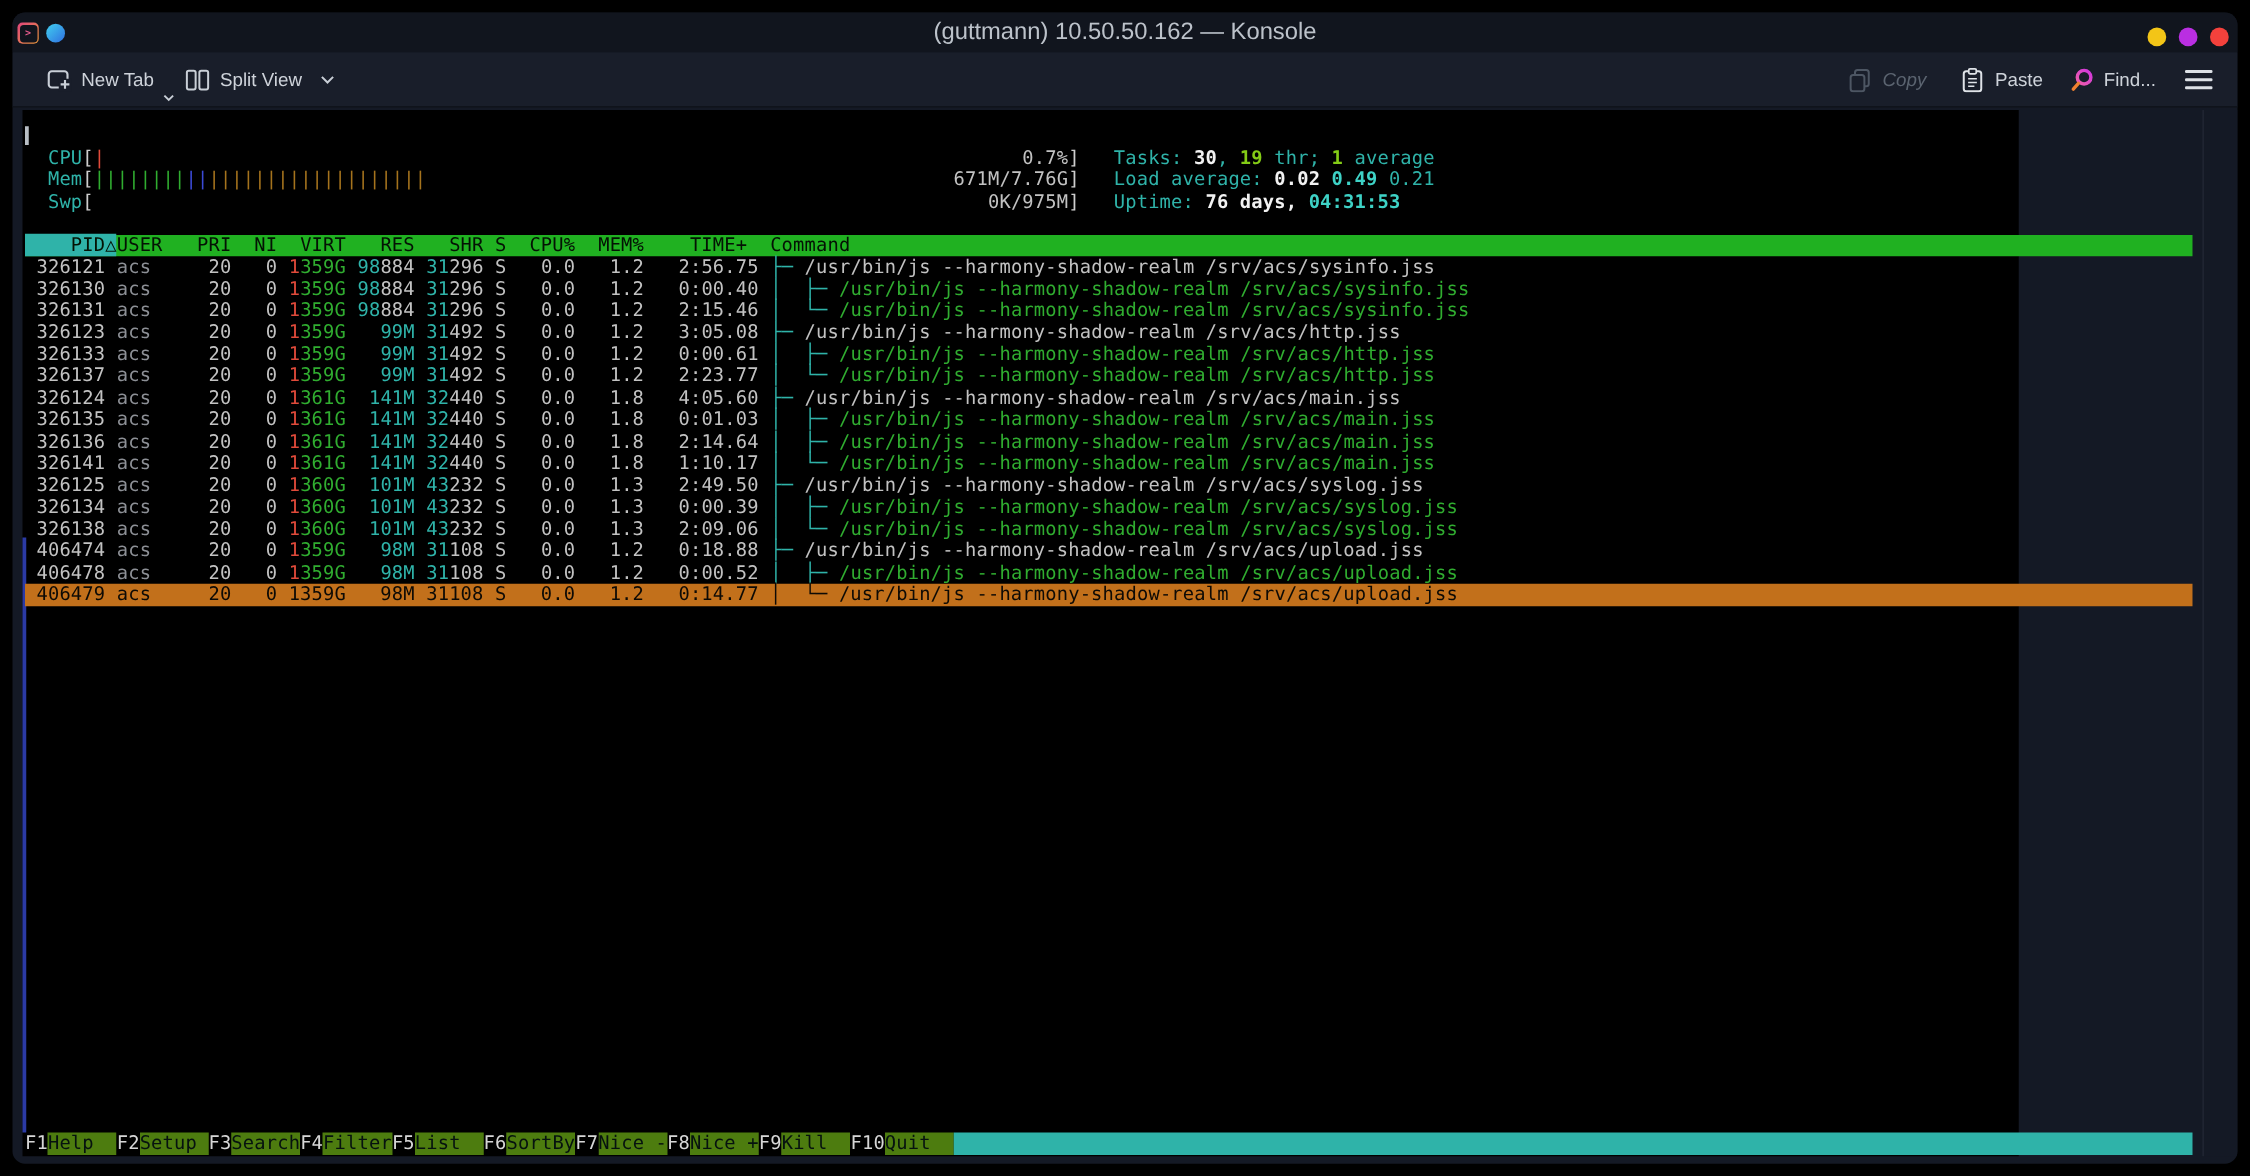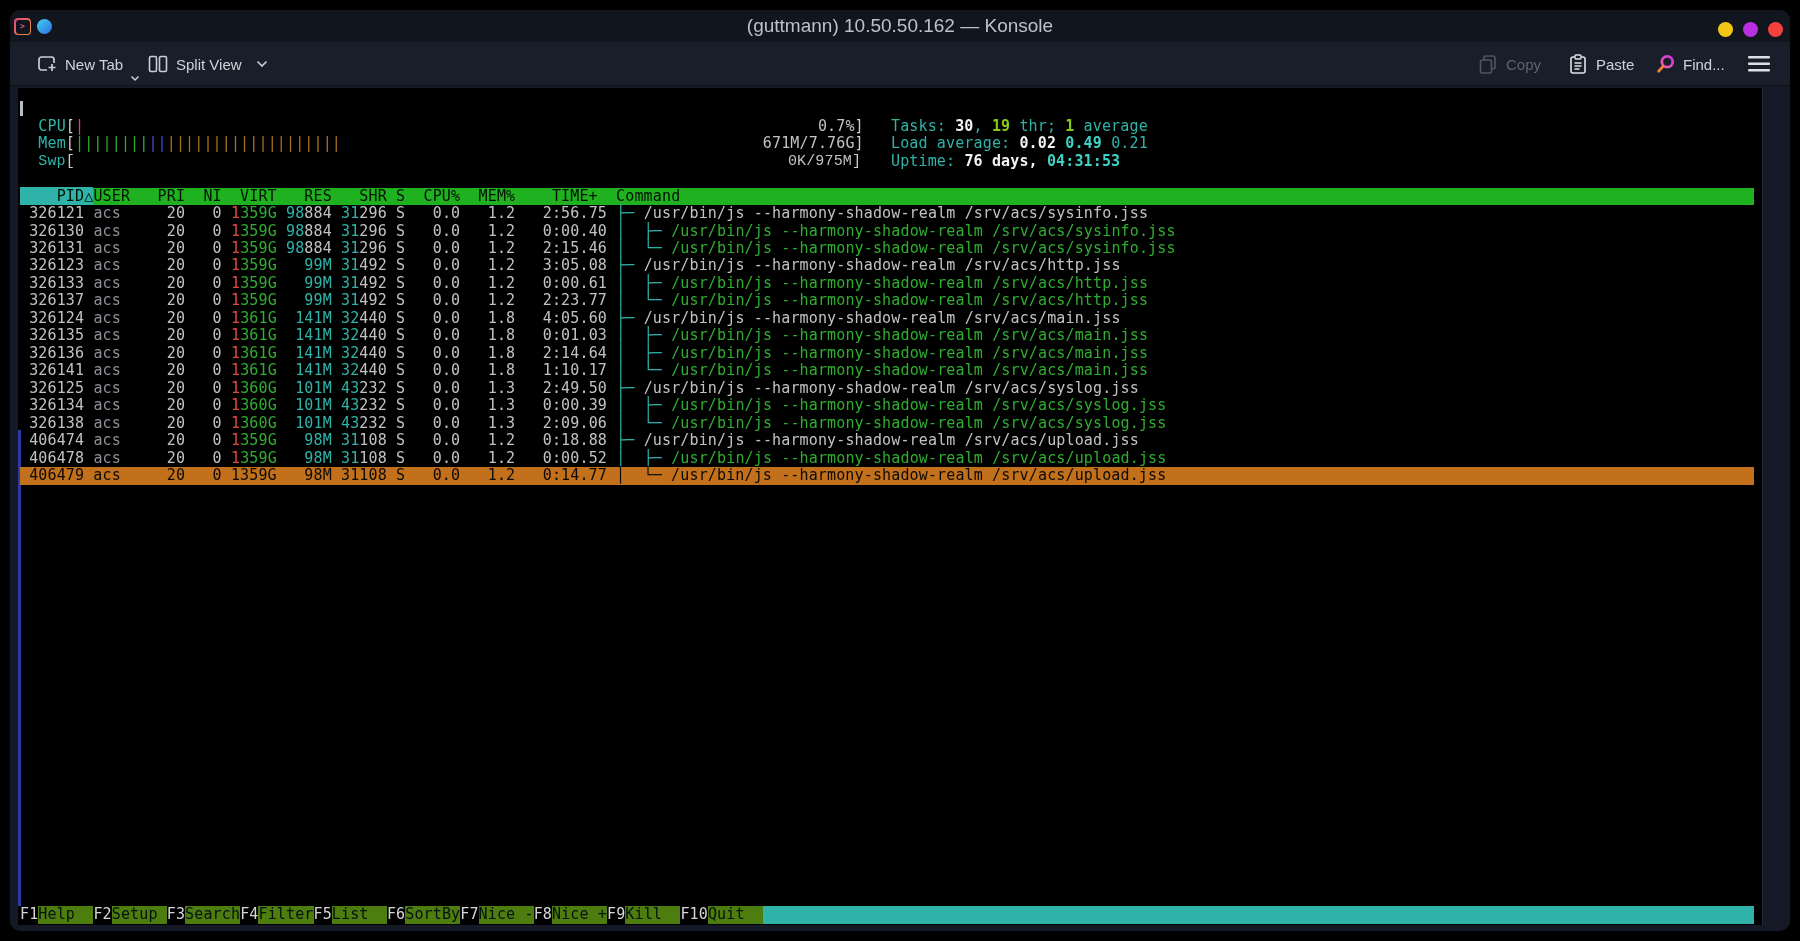--- a/index.html
+++ b/index.html
@@ -13,21 +13,21 @@
   #tab-dot{position:absolute;left:27px;top:9px;width:15px;height:15px;border-radius:50%;background:linear-gradient(135deg,#41d0f0,#2f6fe0);}
   #title-text{position:absolute;left:0;top:0;width:1780px;height:32px;line-height:32px;text-align:center;color:#bcc2ca;font-size:19px;}
   .tl{position:absolute;top:12px;width:15px;height:15px;border-radius:50%;}
   
   #toolbar{position:absolute;left:0;top:32px;width:1780px;height:44px;background:#191e2a;border-bottom:1px solid #0d1117;}
   .tbtn{position:absolute;top:0;height:44px;display:flex;align-items:center;gap:8px;color:#ced3da;font-size:15px;}
   .tbtn.disabled{color:#5b6470;}
   .icon16{width:20px;height:20px;flex:0 0 auto;}
   .chev{display:inline-block;}
   
-  #terminal{position:absolute;left:8px;top:78px;width:1744px;height:837px;background:#000;font-family:"DejaVu Sans Mono",monospace;font-size:15px;letter-spacing:0.14px;}
+  #terminal{position:absolute;left:8px;top:78px;width:1597px;height:837px;background:#000;font-family:"DejaVu Sans Mono",monospace;font-size:15px;letter-spacing:0.14px;}
   #terminal .row{position:absolute;left:2px;height:18px;line-height:17.5px;white-space:pre;}
   #terminal .irow{position:absolute;left:873px;height:18px;line-height:17.5px;white-space:pre;}
   #hdr-row{position:absolute;left:2px;width:1734px;height:17.5px;line-height:17.5px;white-space:pre;background:#20b121;color:#041204;}
   #hdr-row .hsel{background:#2fb3a9;color:#041204;}
   .trow{position:absolute;left:2px;width:1734px;height:17.5px;line-height:17.5px;white-space:pre;}
   .trow.sel{background:#c2701b;}
   #cursor{position:absolute;left:2px;top:13px;width:3px;height:15px;background:#b8bec5;}
   #newline-marker{position:absolute;left:0;top:342px;width:2.5px;height:476px;background:#2b3aa5;}
   
   #fnbar{position:absolute;left:2px;top:818px;width:1734px;height:17.5px;line-height:17.5px;display:flex;white-space:pre;}
@@ -74,21 +74,21 @@
       <svg class="icon16" viewBox="0 0 20 20">
         <rect x="1.5" y="2.5" width="7" height="15" rx="1.5" fill="none" stroke="#c9cfd7" stroke-width="1.6"></rect>
         <rect x="11.5" y="2.5" width="7" height="15" rx="1.5" fill="none" stroke="#c9cfd7" stroke-width="1.6"></rect>
       </svg>
       <span>Split View</span>
       <svg class="chev" width="12" height="8" viewBox="0 0 12 8" style="margin-left:6px;">
         <path d="M1.5 1.5 L6 6 L10.5 1.5" fill="none" stroke="#c9cfd7" stroke-width="1.6"></path>
       </svg>
     </div>
 
-    <div class="tbtn disabled" style="left:1468px;">
+    <div class="tbtn disabled" style="left:1468px;font-style:italic;">
       <svg class="icon16" viewBox="0 0 20 20">
         <rect x="6" y="2" width="11" height="13" rx="2" fill="none" stroke="#4d5663" stroke-width="1.6"></rect>
         <rect x="2.5" y="6" width="11" height="13" rx="2" fill="#191e2a" stroke="#4d5663" stroke-width="1.6"></rect>
       </svg>
       <span>Copy</span>
     </div>
     <div class="tbtn" style="left:1558px;">
       <svg class="icon16" viewBox="0 0 20 20">
         <rect x="3" y="3" width="14" height="16" rx="2" fill="none" stroke="#dfe3e8" stroke-width="1.6"></rect>
         <rect x="7" y="1" width="6" height="4" rx="1" fill="#191e2a" stroke="#dfe3e8" stroke-width="1.4"></rect>
@@ -115,21 +115,21 @@
       <rect x="1" y="14" width="22" height="2.4" rx="1" fill="#dde1e6"></rect>
     </svg>
   </div>
 
   <div id="terminal">
     <div id="cursor"></div>
     <div id="newline-marker"></div>
 
     <div class="row" style="top:29.7px;"><span class="c-def">  </span><span class="c-cyn">CPU</span><span class="c-brk">[</span><span class="c-red">|</span><span class="c-def">                                                                                </span><span class="c-def">0.7%</span><span class="c-brk">]</span></div>
     <div class="row" style="top:47.2px;"><span class="c-def">  </span><span class="c-cyn">Mem</span><span class="c-brk">[</span><span class="c-grn">||||||||</span><span class="c-blu">||</span><span class="c-org">|||||||||||||||||||</span><span class="c-def">                                              </span><span class="c-def">671M/7.76G</span><span class="c-brk">]</span></div>
-    <div class="row" style="top:64.6px;font-family:Liberation Mono, monospace;"><span class="c-def">  </span><span class="c-cyn">Swp</span><span class="c-brk">[</span><span class="c-def">                                                                              </span><span class="c-def">0K/975M</span><span class="c-brk">]</span></div>
+    <div class="row" style="top:64.6px;"><span class="c-def">  </span><span class="c-cyn">Swp</span><span class="c-brk">[</span><span class="c-def">                                                                              </span><span class="c-def">0K/975M</span><span class="c-brk">]</span></div>
 
     <div class="irow" style="top:29.7px;"><span class="c-cyn">Tasks: </span><span class="c-wb">30</span><span class="c-cyn">, </span><span class="c-gb">19</span><span class="c-cyn"> thr; </span><span class="c-gb">1</span><span class="c-cyn"> average</span></div>
     <div class="irow" style="top:47.2px;"><span class="c-cyn">Load average: </span><span class="c-wb">0.02 </span><span class="c-cb">0.49 </span><span class="c-cyn">0.21</span></div>
     <div class="irow" style="top:64.6px;"><span class="c-cyn">Uptime: </span><span class="c-wb">76 days, </span><span class="c-cb">04:31:53</span></div>
 
     <div id="hdr-row" style="top:99.6px;"><span class="hsel">    PID△</span><span>USER   PRI  NI  VIRT   RES   SHR S  CPU%  MEM%    TIME+  Command</span></div>
 
     <div>
         <div class="trow" style="top: 117.07px;"><span class="c-def"> 326121 </span><span class="c-dim">acs</span><span class="c-def">     20   0 </span><span class="c-red">1</span><span class="c-grn">359G</span><span class="c-def"> </span><span class="c-cyn">98</span><span class="c-def">884 </span><span class="c-cyn">31</span><span class="c-def">296</span><span class="c-def"> S   0.0   1.2   2:56.75 </span><span class="c-cyn">├─ </span><span class="c-def">/usr/bin/js --harmony-shadow-realm /srv/acs/sysinfo.jss</span></div>
         <div class="trow" style="top: 134.54px;"><span class="c-def"> 326130 </span><span class="c-dim">acs</span><span class="c-def">     20   0 </span><span class="c-red">1</span><span class="c-grn">359G</span><span class="c-def"> </span><span class="c-cyn">98</span><span class="c-def">884 </span><span class="c-cyn">31</span><span class="c-def">296</span><span class="c-def"> S   0.0   1.2   0:00.40 </span><span class="c-cyn">│  ├─ </span><span class="c-grn">/usr/bin/js --harmony-shadow-realm /srv/acs/sysinfo.jss</span></div>

